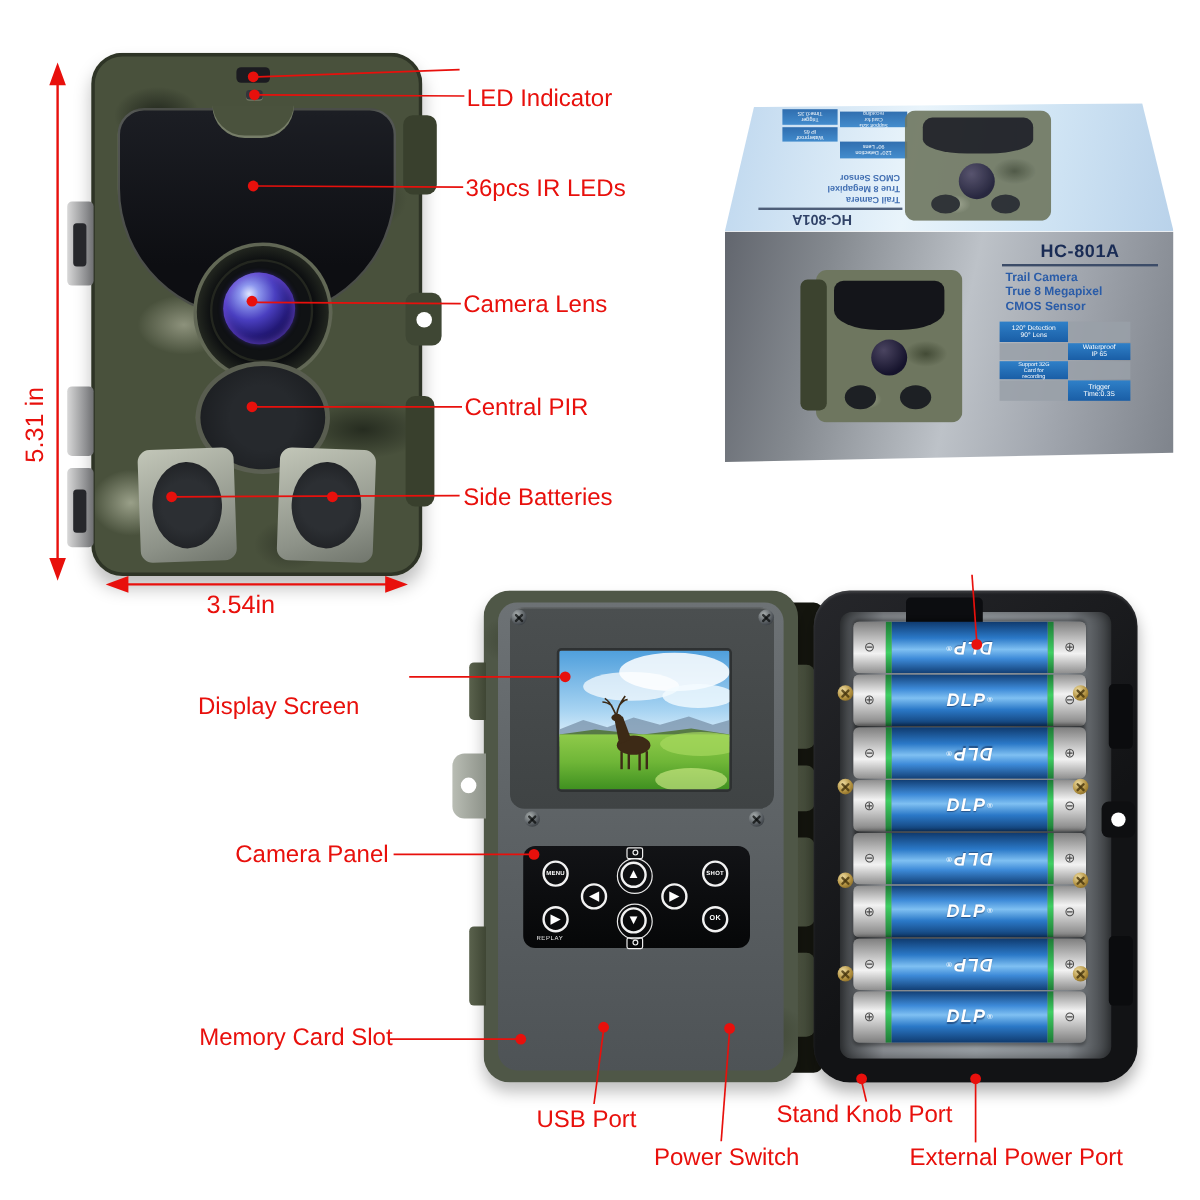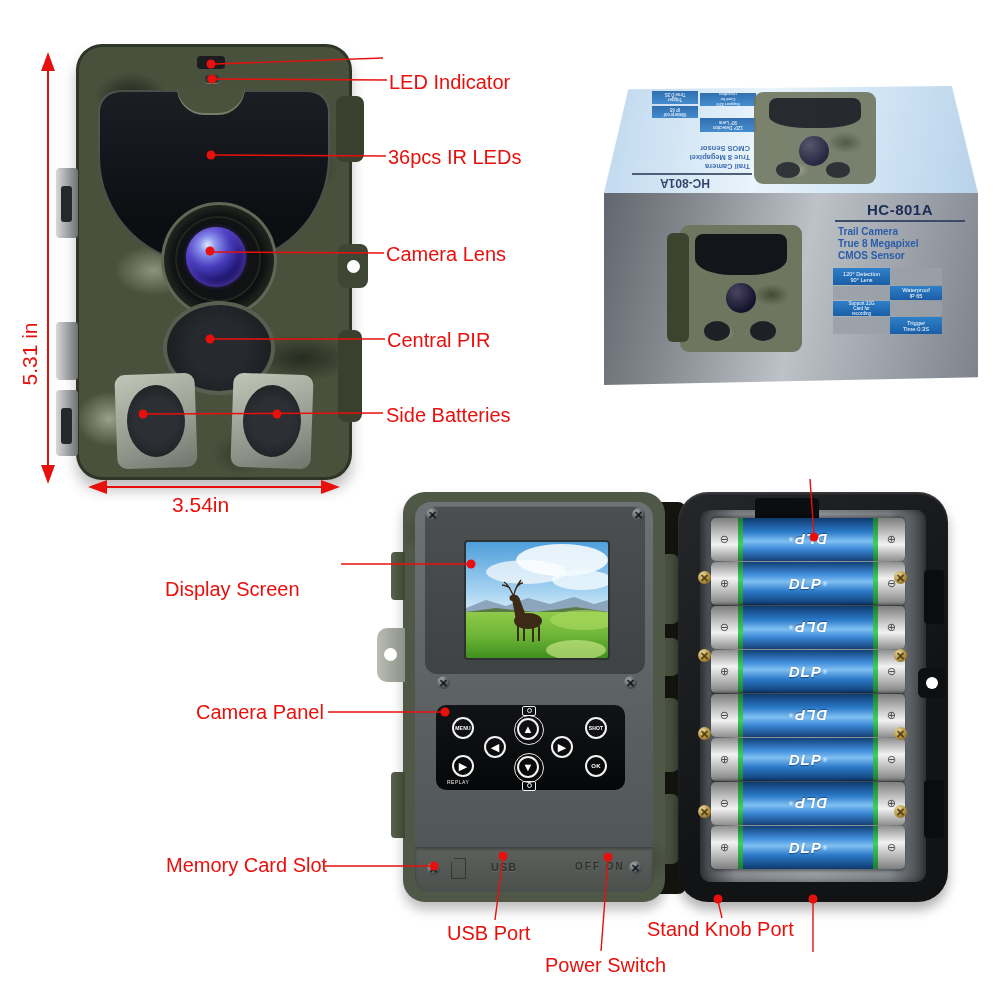--- a/index.html
+++ b/index.html
@@ -340,27 +340,20 @@
       <div class="btn" style="left:81px;top:51px;">
           <span class="tri">▼</span>
         </div>
       <div class="btn txt" style="left:149px;top:50px;font-size:6px;">
           <span>OK</span>
         </div>
       <div class="cam-ico" style="left:86px;top:1px;"></div>
       <div class="cam-ico" style="left:86px;top:76px;"></div>
     </div>
 
-    <div class="cb-strip">
-      <div class="screw" style="left:12px;top:15px;"></div>
-      <div class="screw" style="left:214px;top:14px;"></div>
-      <div class="sdicon" style="left:36px;top:11px;"></div>
-      <div class="mark" style="left:76px;top:14px;font-size:11px;letter-spacing:1px;">USB</div>
-      <div class="mark" style="left:160px;top:14px;font-size:10px;letter-spacing:2px;">OFF ON</div>
-    </div>
   </div>
 
   <div id="door">
     <div class="door-inner"></div>
     <div class="latch-top"></div>
 
     <div class="batts">
       <div class="batt flip">
         <div class="cap">
             <span>⊕</span>
@@ -543,14 +536,15 @@
 
   <div class="lbl dim" style="left:-28px;top:342px;width:116px;text-align:center;transform:rotate(-90deg);">5.31 in</div>
   <div class="lbl dim" style="left:172px;top:493px;">3.54in</div>
 
   <div class="lbl" style="left:165px;top:577px;">Display Screen</div>
   <div class="lbl" style="left:196px;top:700px;">Camera Panel</div>
   <div class="lbl" style="left:150px;top:853px;margin-left:16px;">Memory Card Slot</div>
   <div class="lbl" style="left:447px;top:921px;">USB Port</div>
   <div class="lbl" style="left:545px;top:953px;">Power Switch</div>
   <div class="lbl" style="left:647px;top:917px;">Stand Knob Port</div>
+  <div class="lbl" style="left:758px;top:953px;">External Power Port</div>
 
 </div>
 
 </body></html>

